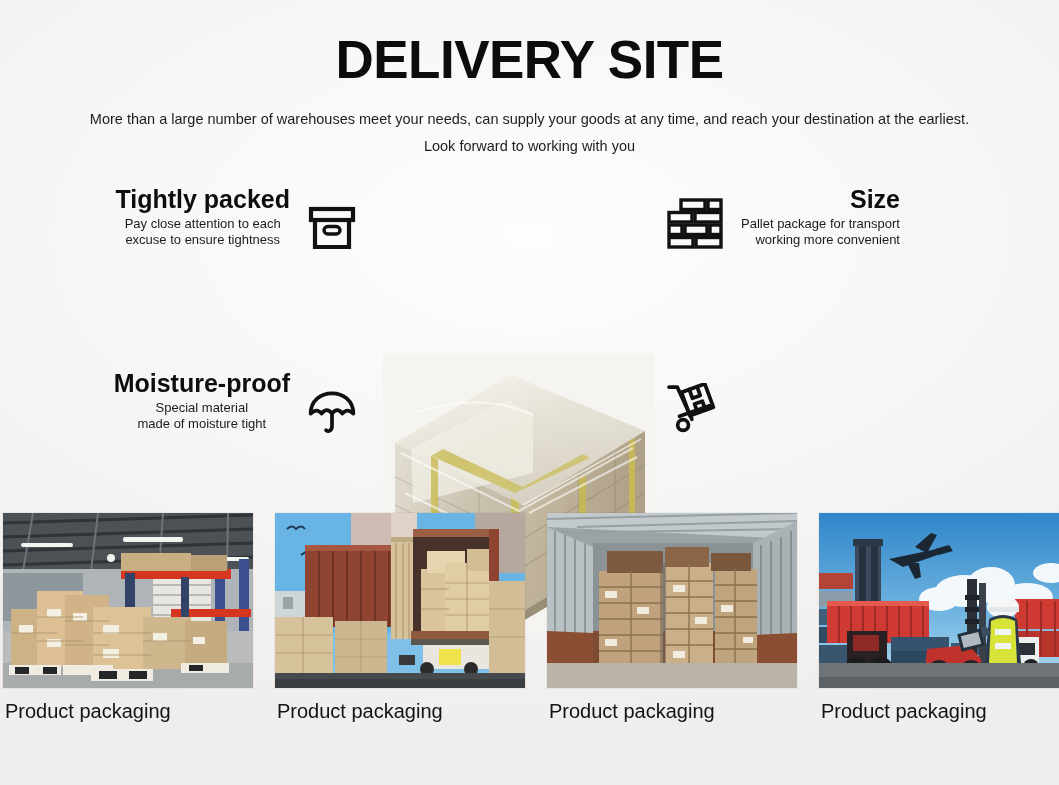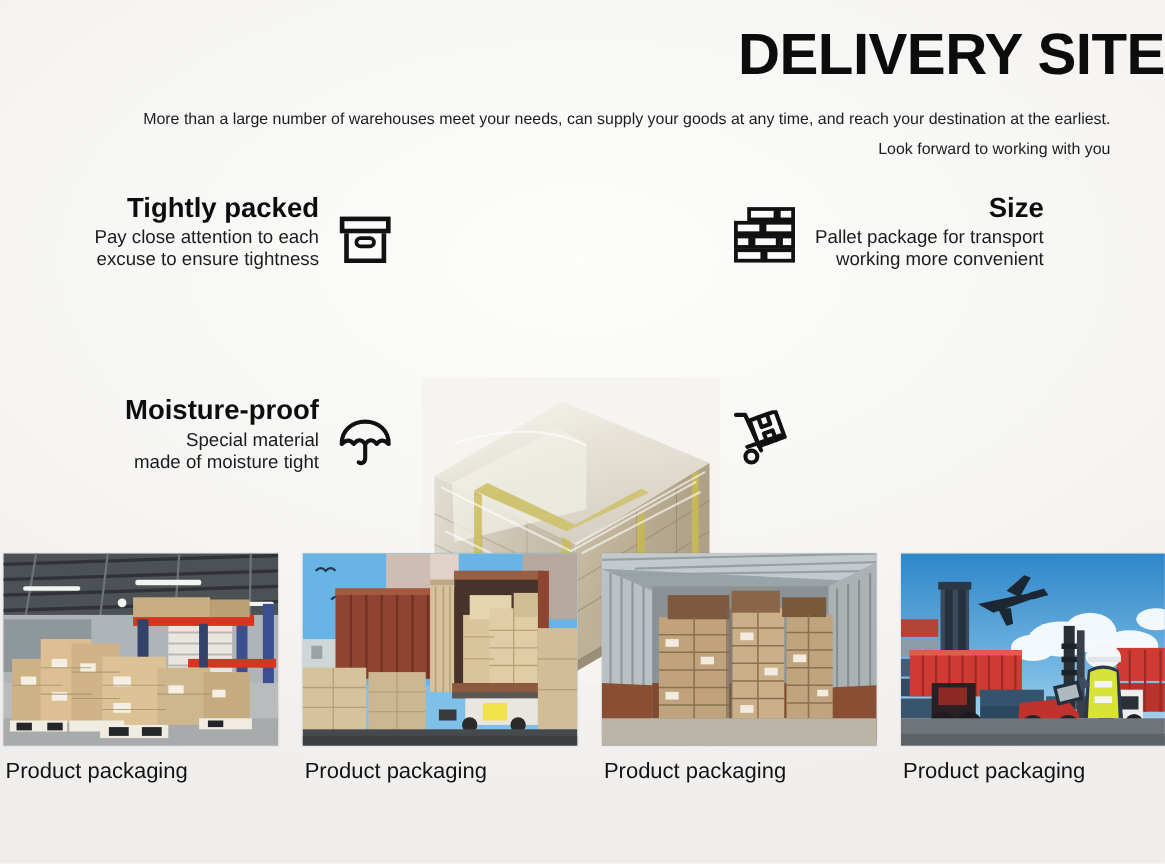--- a/index.html
+++ b/index.html
@@ -17,22 +17,22 @@
     position: relative;
     width: 1059px;
     height: 785px;
     background:
       radial-gradient(ellipse 900px 500px at 50% 30%, #fdfdfc 0%, #f6f5f3 60%, #efeeec 100%);
     overflow: hidden;
   }
 
   
   .header {
-    padding-top: 22px;
-    text-align: right;
+    padding-top: 32px;
+    text-align: center;
   }
   .title {
     font-size: 53px;
     font-weight: bold;
     letter-spacing: -0.5px;
     color: #0c0c0c;
     line-height: 1.05;
     margin: 0;
     font-family: "Liberation Sans", sans-serif;
   }
@@ -55,38 +55,38 @@
     height: 300px;
     margin-top: 14px;
   }
   .feature {
     position: absolute;
     display: flex;
     align-items: flex-start;
     gap: 14px;
   }
   .feature.left { flex-direction: row; }
-  .feature.left .ftext { text-align: right; }
+  .feature.left .ftext { text-align: center; }
   .feature.right .ftext { text-align: right; }
 
   .f-tl { left: 0px;  top: 8px;  width: 360px; justify-content: flex-end; }
   .f-bl { left: 0px;  top: 192px; width: 360px; justify-content: flex-end; }
   .f-tr { right: 0px; top: 8px;  width: 392px; justify-content: flex-start; }
   .f-br { right: 0px; top: 192px; width: 392px; justify-content: flex-start; }
 
   .fhead {
     font-size: 25px;
     font-weight: bold;
     color: #0d0d0d;
     line-height: 1.12;
     margin: 0 0 3px 0;
     white-space: nowrap;
   }
   .fdesc {
-    font-size: 17px;
+    font-size: 13px;
     color: #1b1b1b;
     line-height: 1.22;
     margin: 0;
   }
   .ficon {
     flex: 0 0 auto;
     width: 56px;
     height: 58px;
     display: flex;
     align-items: center;

